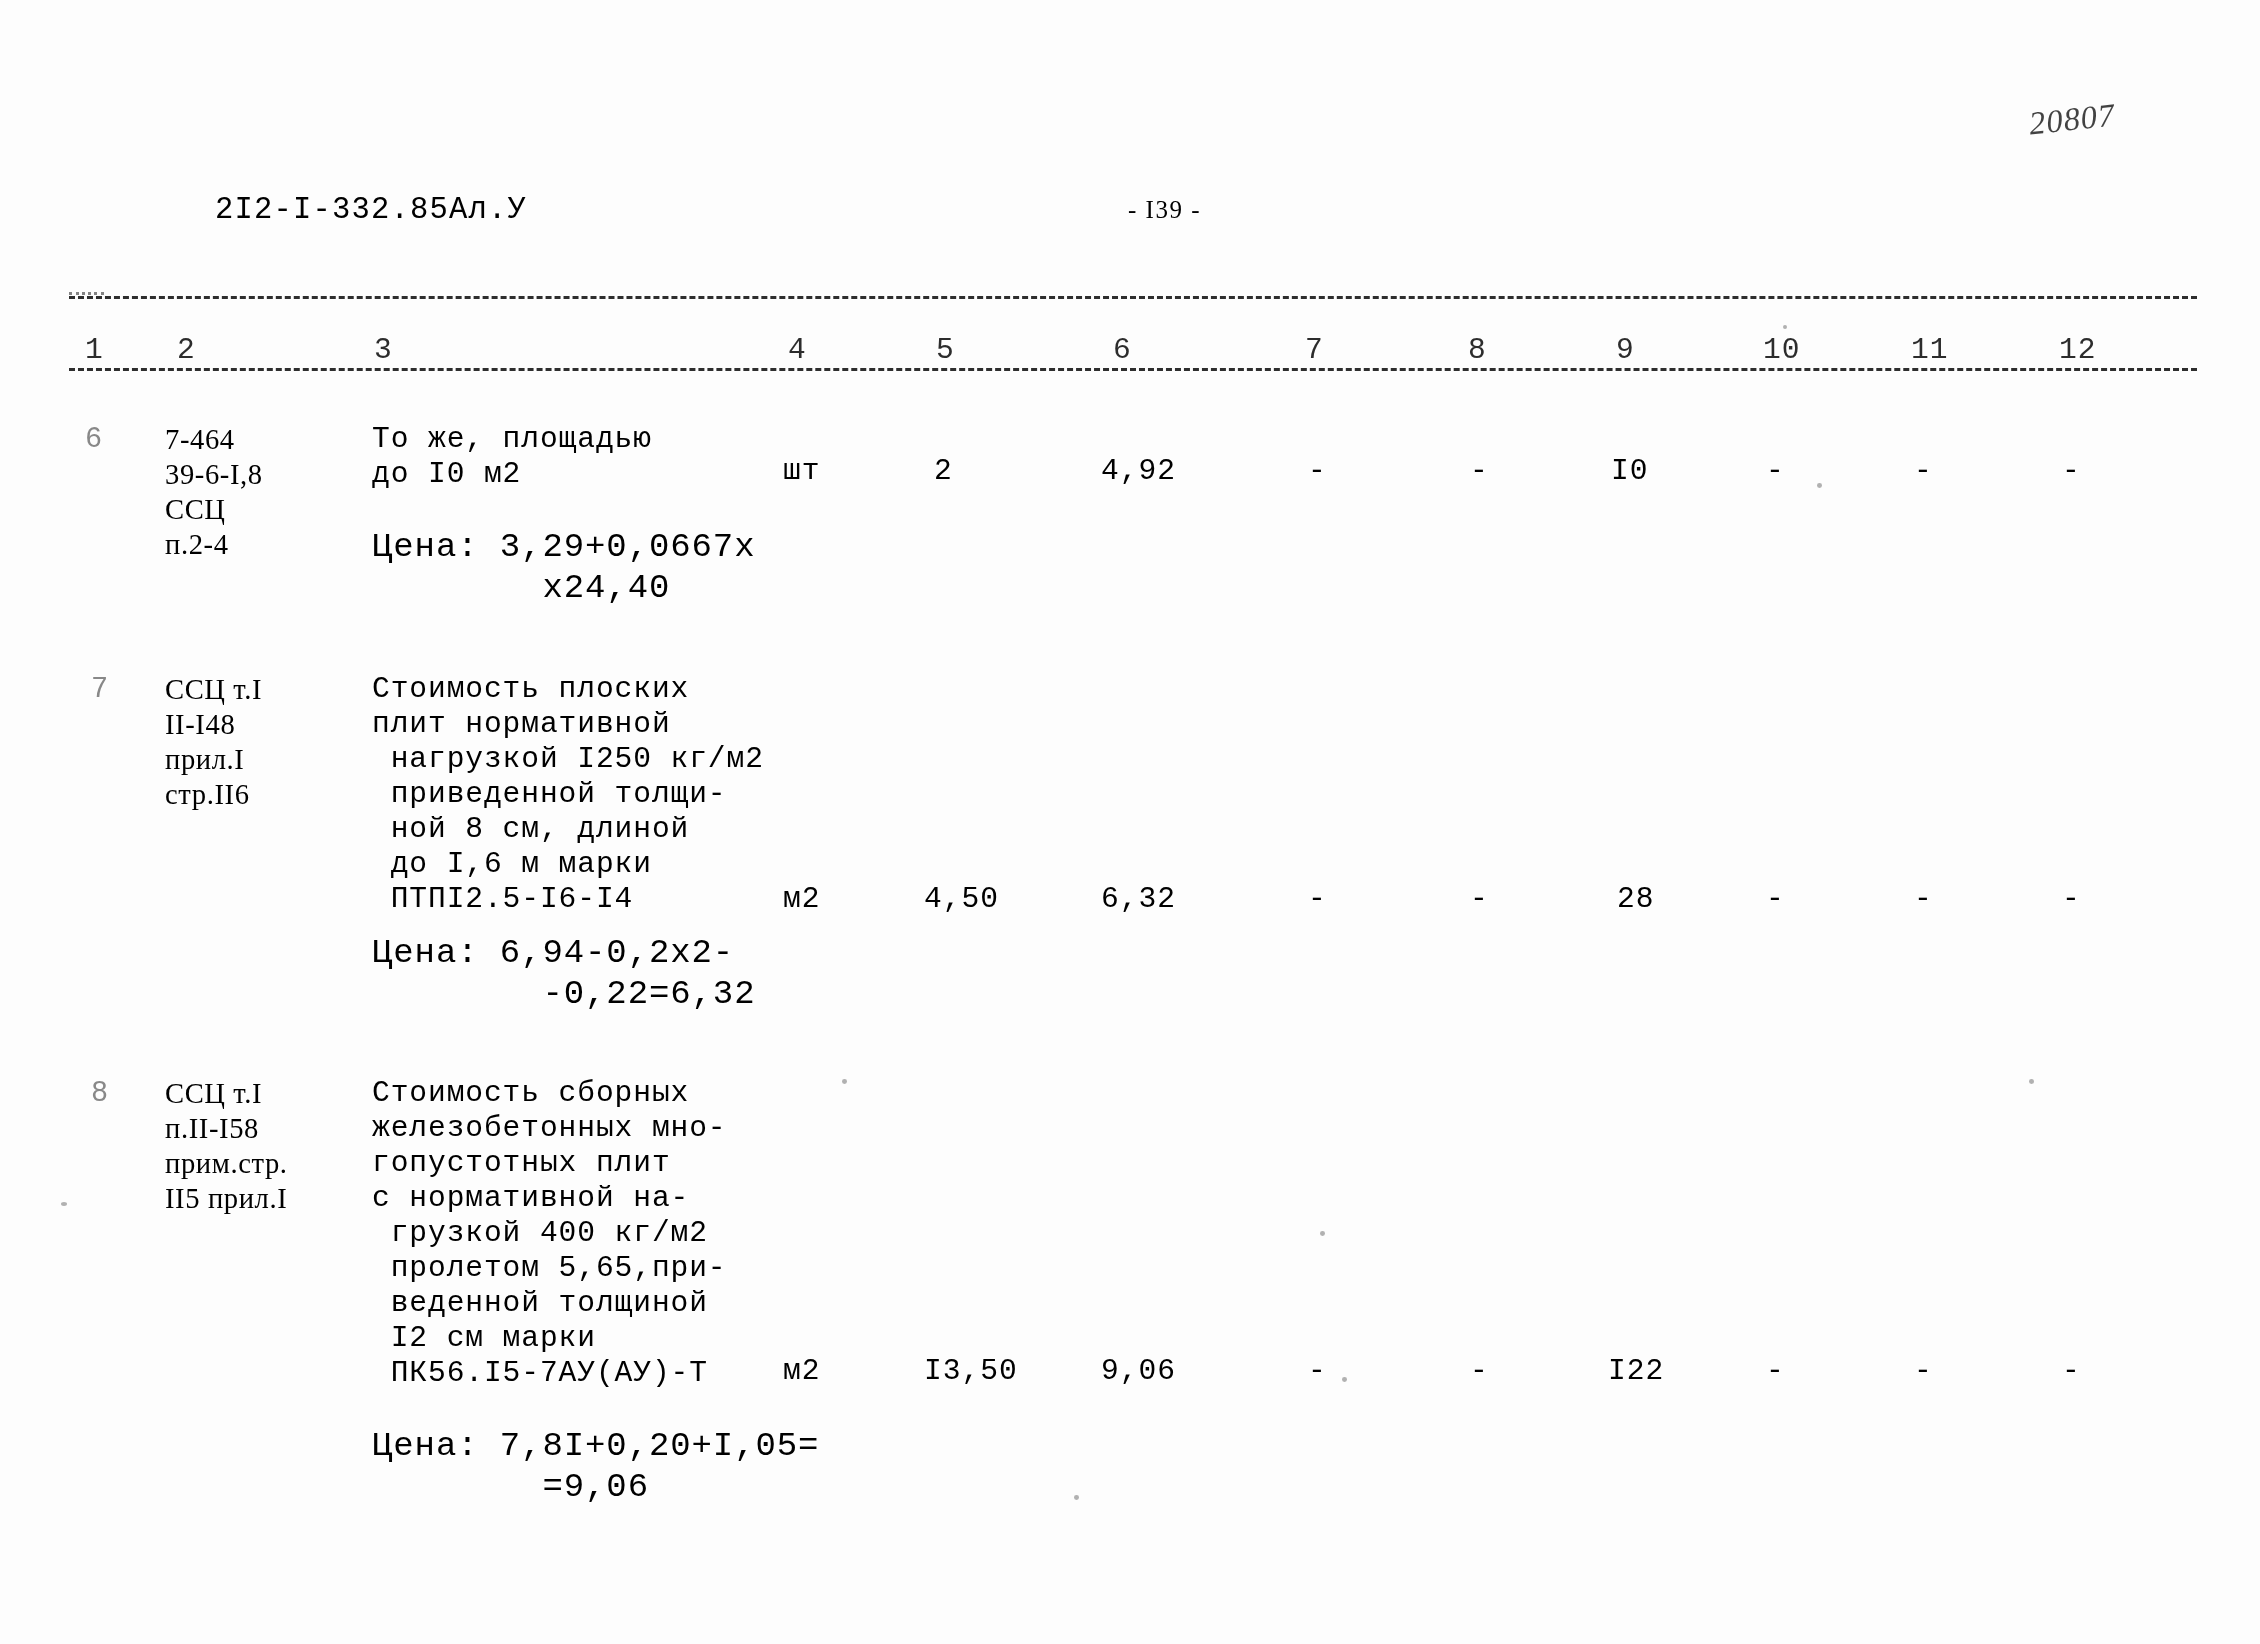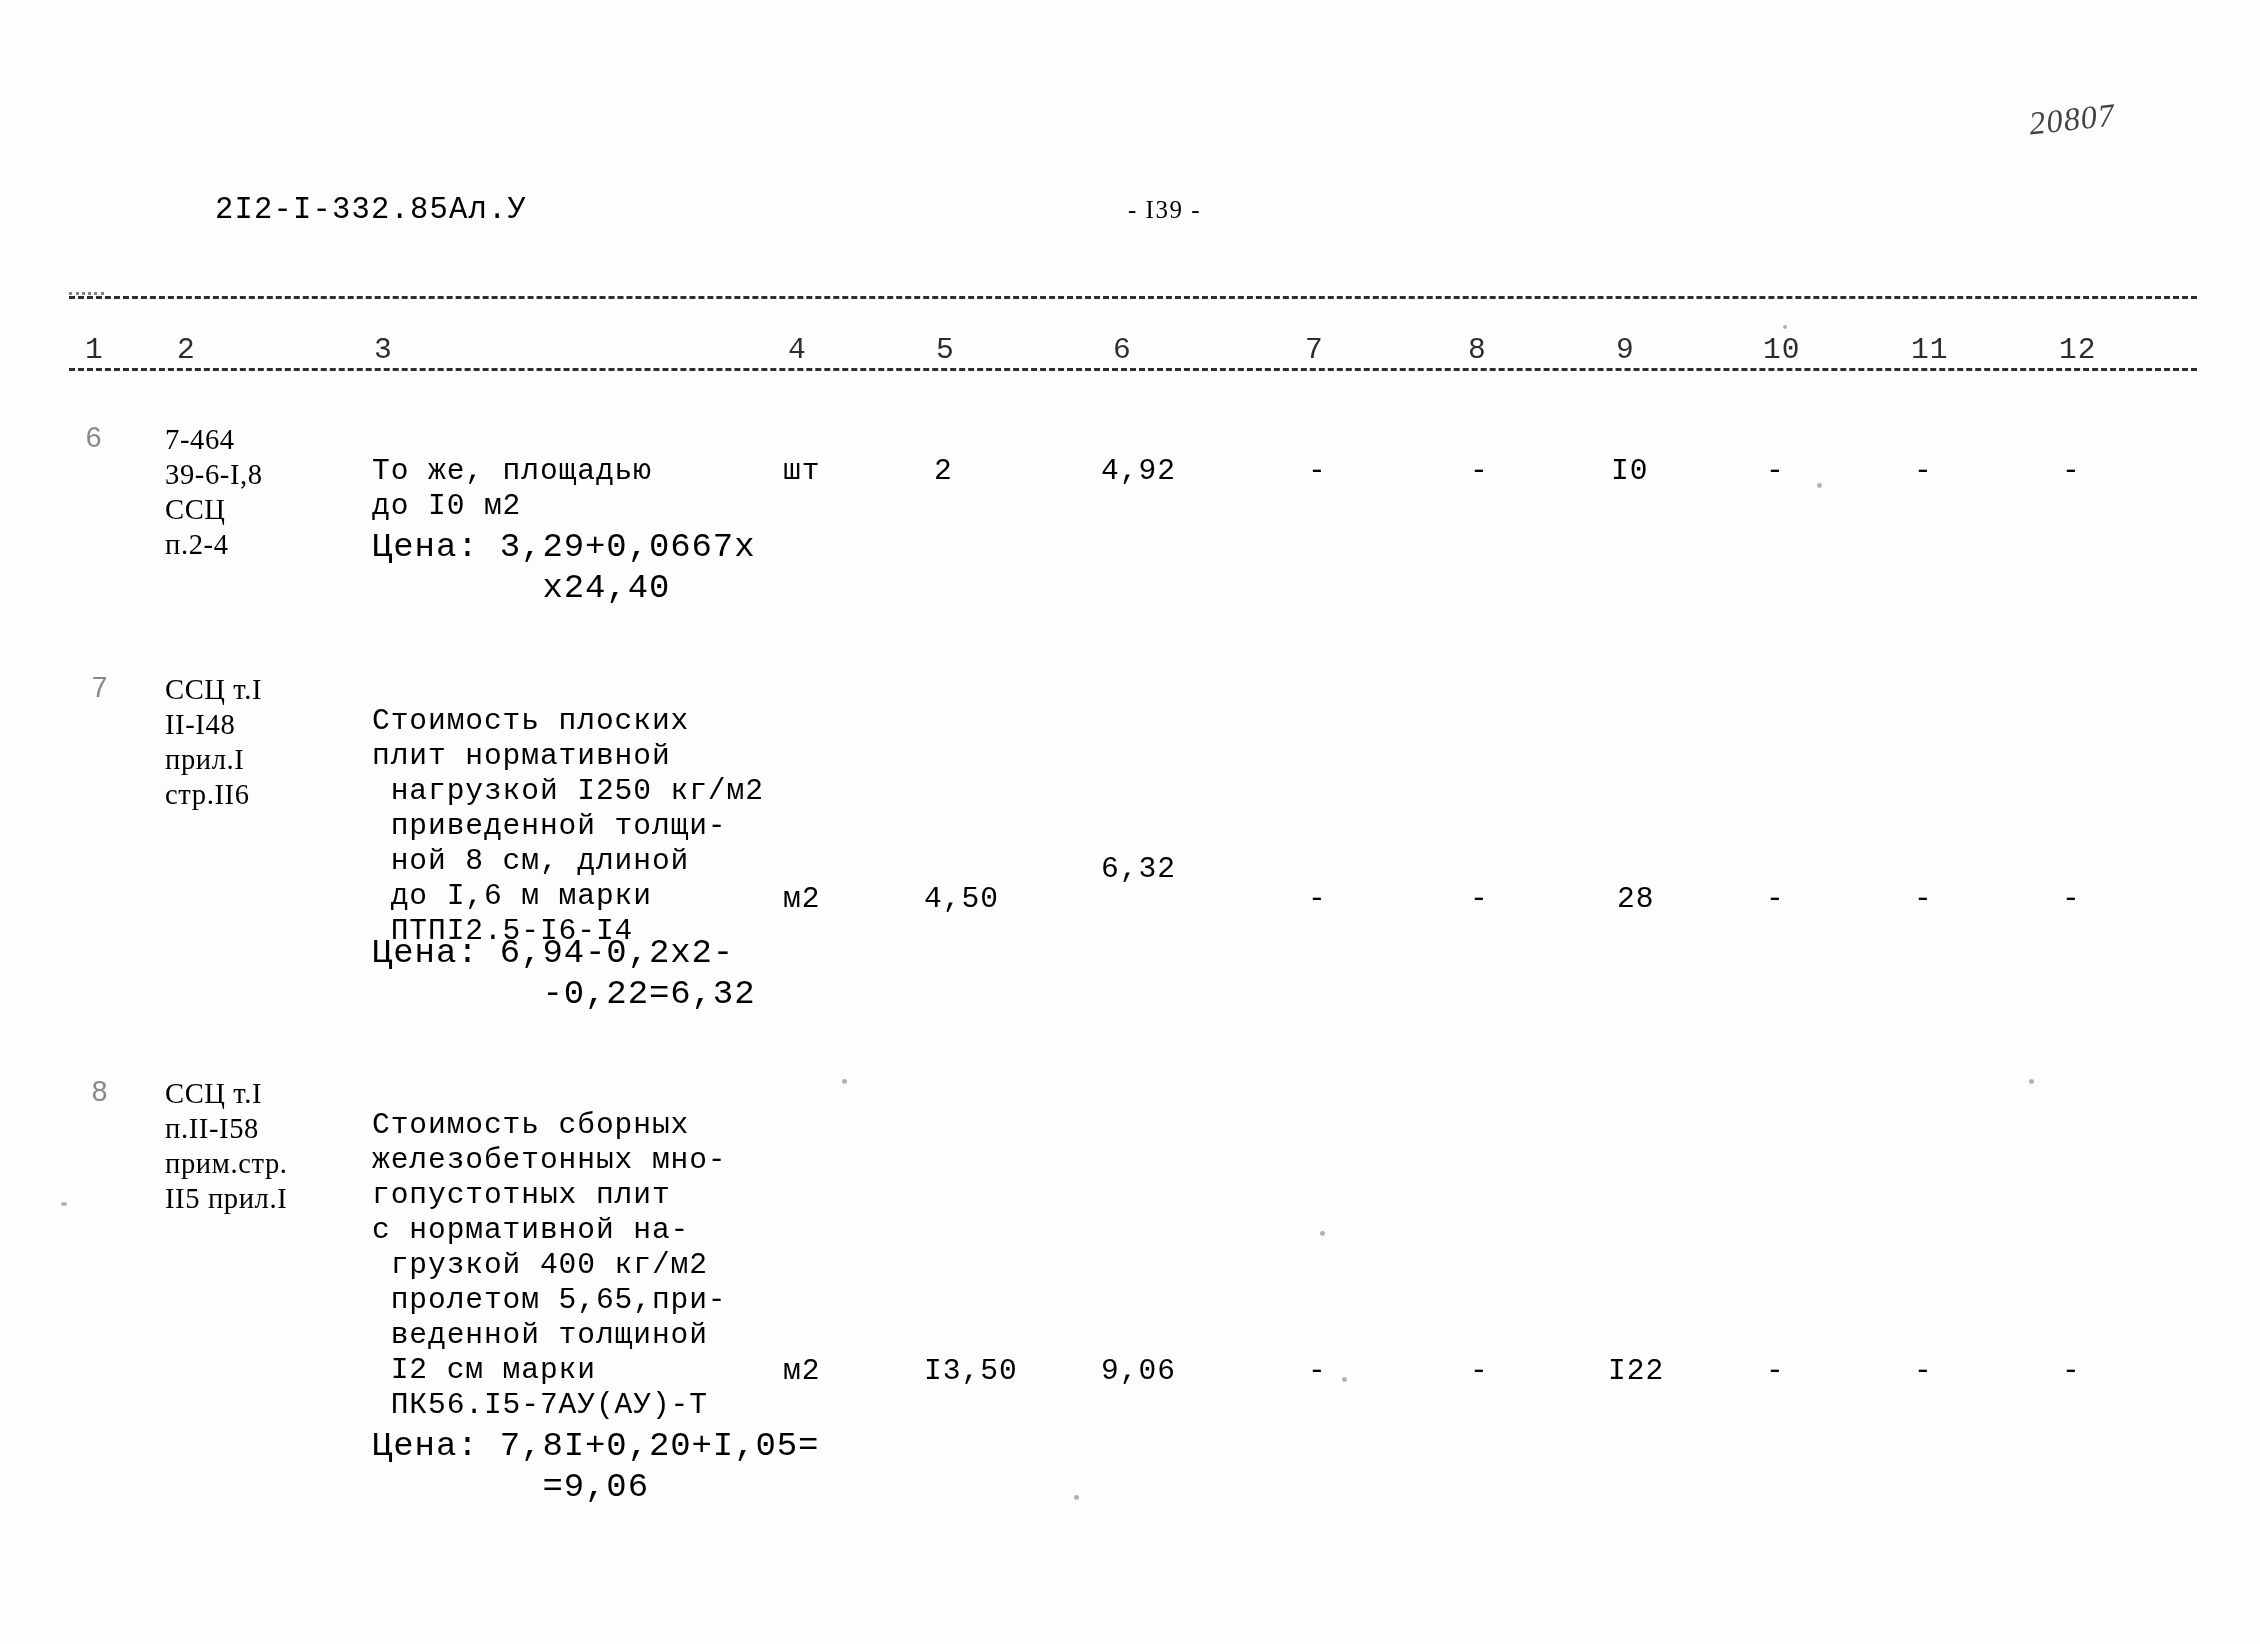--- a/index.html
+++ b/index.html
@@ -98,21 +98,20 @@
   .code-block {
     font-size: 28.6px;
     line-height: 35px;
     letter-spacing: 0.6px;
     font-family: Liberation Serif, serif;
   }
   .desc-block {
     font-size: 29.6px;
     line-height: 35px;
     letter-spacing: 0.9px;
-    margin-top: 32px;
   }
   .price-block {
     font-size: 34px;
     line-height: 41px;
     letter-spacing: 0.9px;
   }
   .numcell {
     font-size: 29.6px;
     letter-spacing: 1px;
     text-align: right;
@@ -193,21 +192,21 @@
  приведенной толщи-
  ной 8 см, длиной
  до I,6 м марки
  ПТПI2.5-I6-I4</div>
 
   <div class="abs price-block" style="left:372px; top:933px">Цена: 6,94-0,2х2-
         -0,22=6,32</div>
 
   <div class="abs numcell" style="left:783px; top:885px">м2</div>
   <div class="abs numcell" style="left:924px; top:885px">4,50</div>
-  <div class="abs numcell" style="left:1101px; top:855px">6,32</div>
+  <div class="abs numcell" style="left:1101px; top:885px">6,32</div>
   <div class="abs numcell dash" style="left:1308px; top:885px">-</div>
   <div class="abs numcell dash" style="left:1470px; top:885px">-</div>
   <div class="abs numcell" style="left:1617px; top:885px">28</div>
   <div class="abs numcell dash" style="left:1766px; top:885px">-</div>
   <div class="abs numcell dash" style="left:1914px; top:885px">-</div>
   <div class="abs numcell dash" style="left:2062px; top:885px">-</div>
 
   <div class="abs rownum" style="left:91px; top:1080px">8</div>
 
   <div class="abs code-block" style="left:165px; top:1076px">ССЦ т.I

